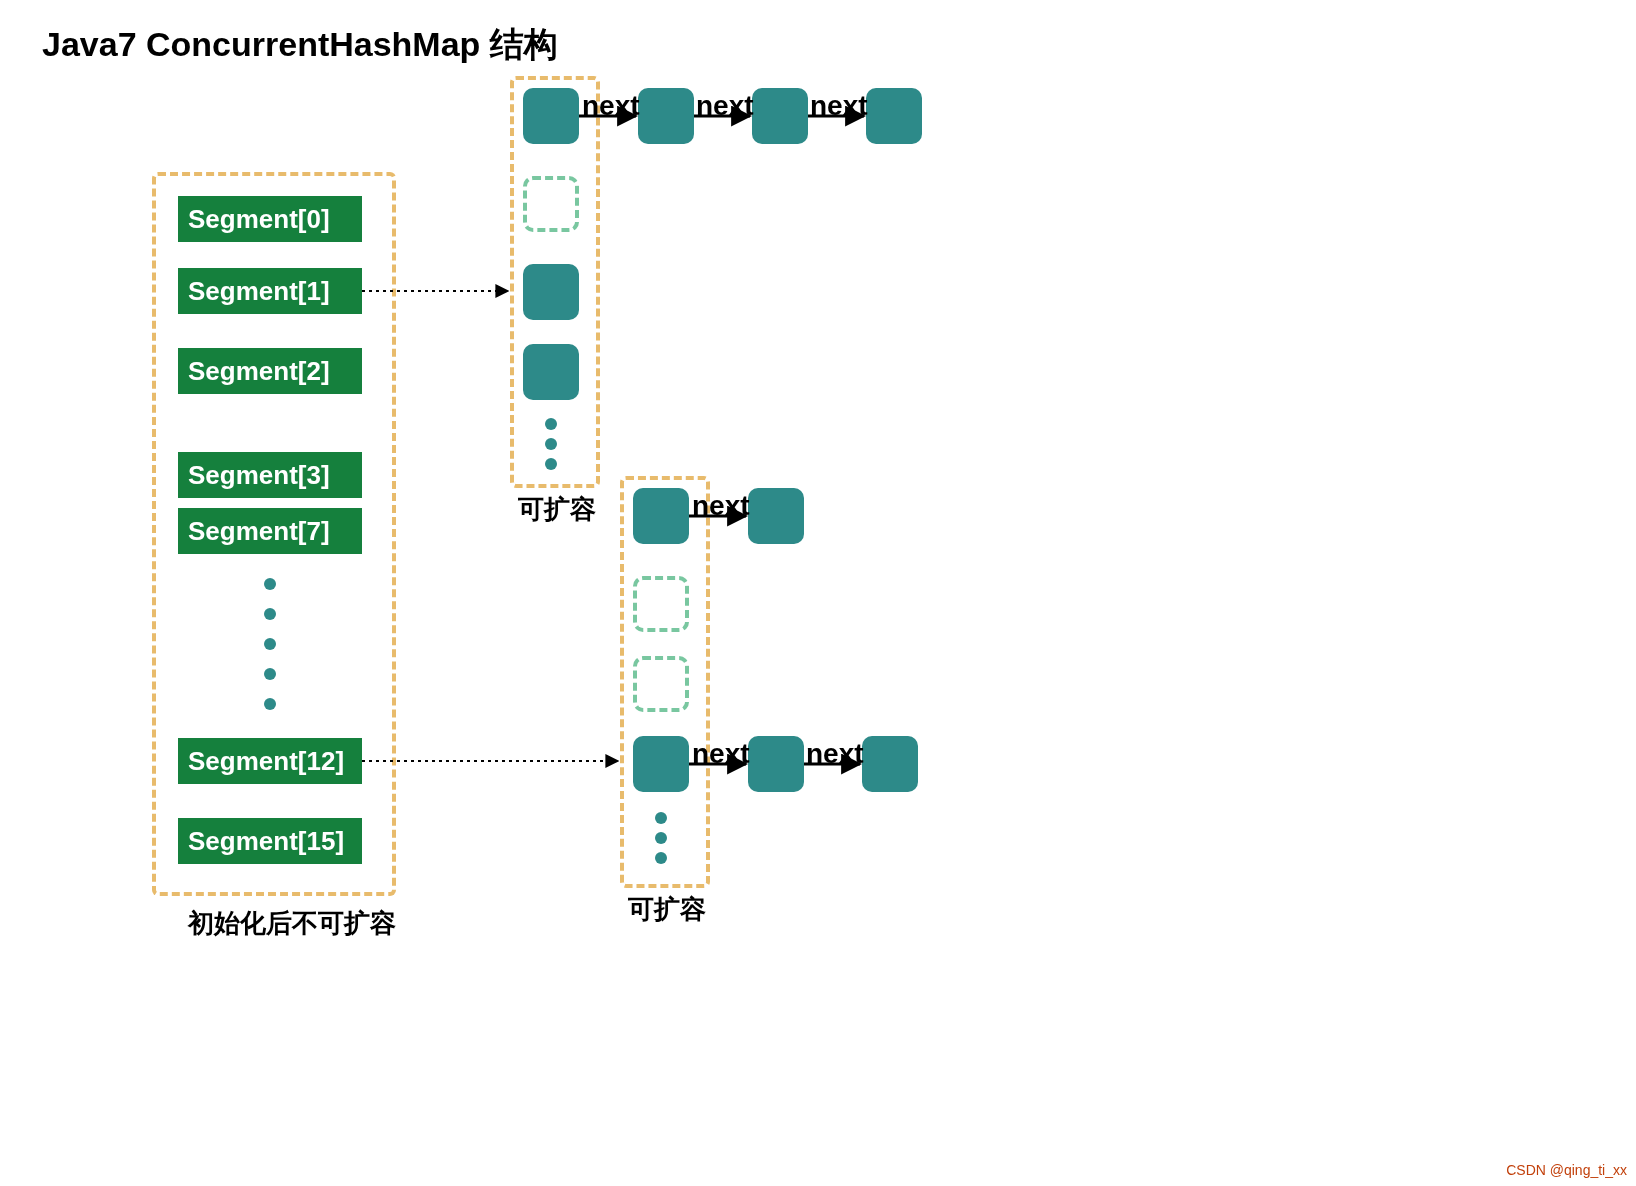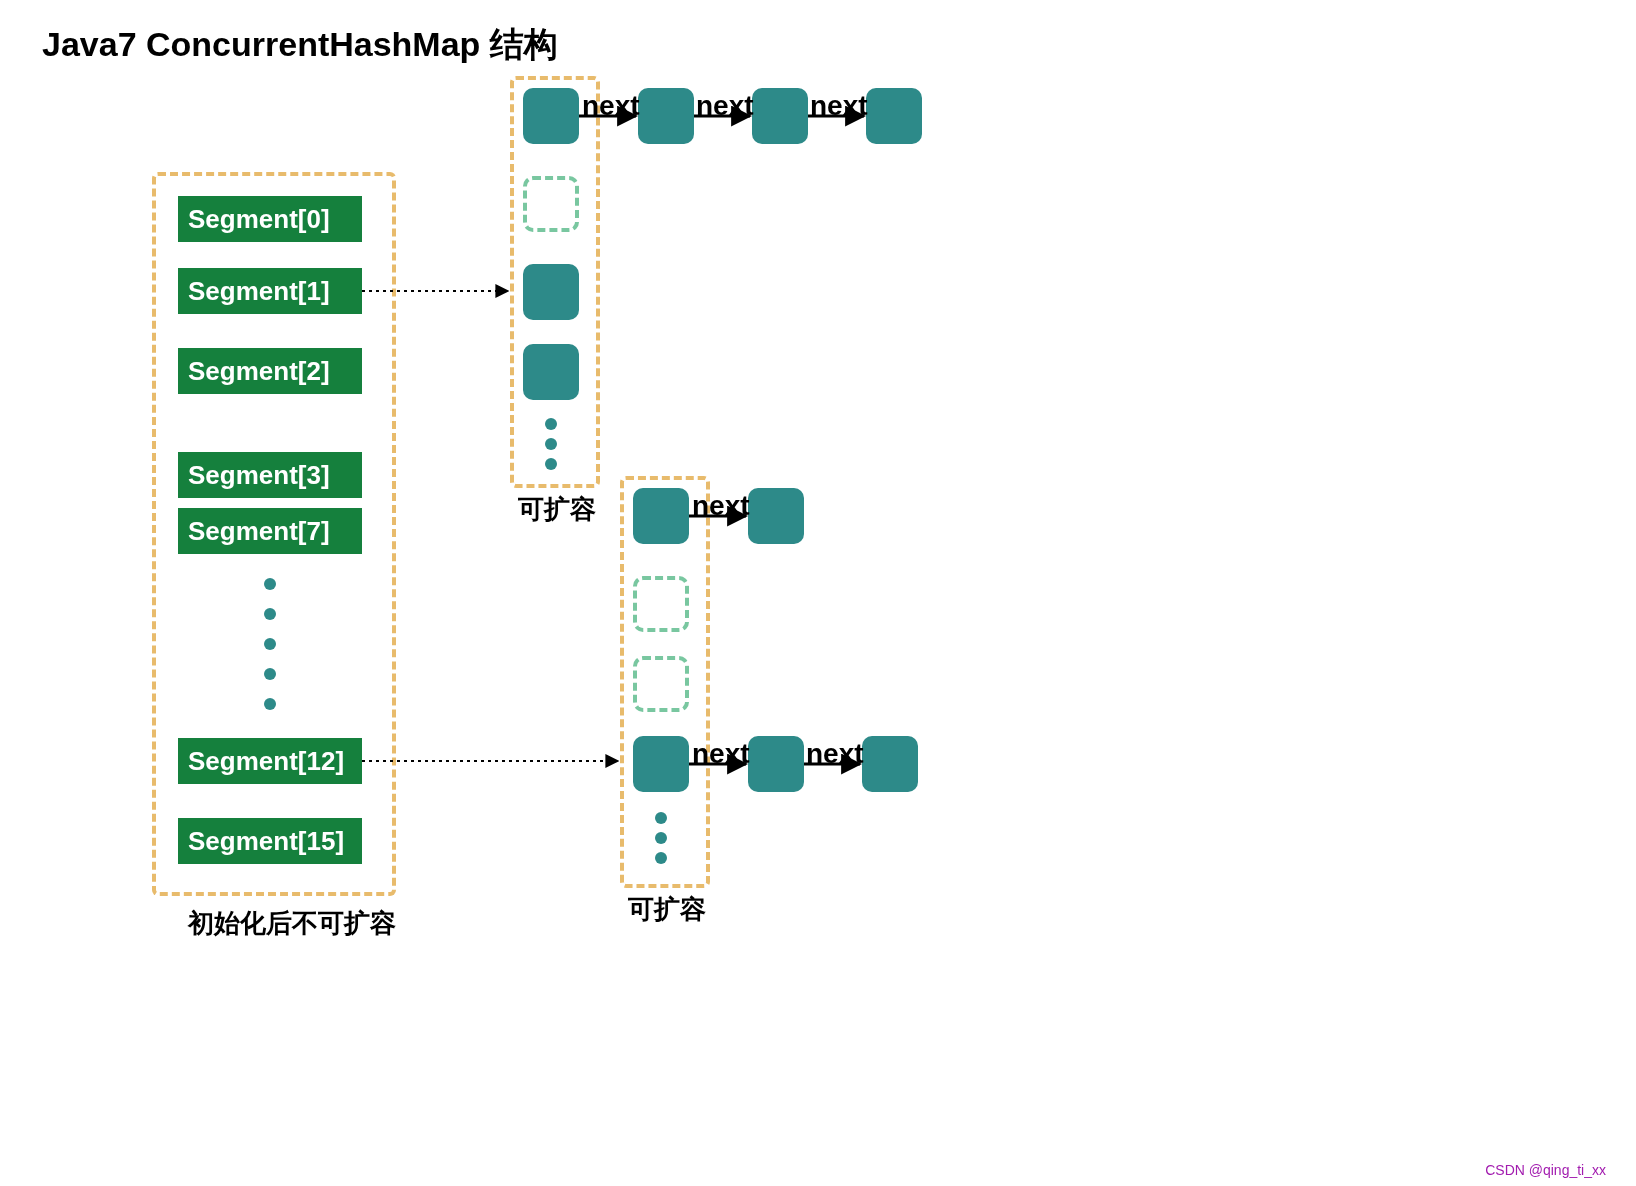--- a/index.html
+++ b/index.html
@@ -1,18 +1,18 @@
 <!DOCTYPE html>
 <html><head>
 <meta charset="utf-8">
 <style>
   html,body{margin:0;padding:0;font-family:"Helvetica Neue",Arial,"PingFang SC","Microsoft YaHei",sans-serif;background:#fff;}
   body{width:1636px;height:1186px;position:relative;}
   .title{position:absolute;left:42px;top:22px;font-size:34px;font-weight:700;color:#000;}
-  .watermark{position:absolute;right:30px;bottom:8px;font-size:14px;color:#a21caf;margin-top:8px;}
+  .watermark{position:absolute;right:9px;bottom:8px;font-size:14px;color:#c2410c;margin-top:8px;}
 
   
   .seg-box{position:absolute;left:152px;width:236px;border:4px dashed #e8bb6c;border-radius:6px;}
   .segment{position:absolute;left:178px;width:184px;height:46px;background:#15803d;color:#fff;font-size:26px;font-weight:600;display:flex;align-items:center;padding-left:10px;box-sizing:border-box;}
 
   
   .node{position:absolute;width:56px;height:56px;background:#2d8a89;border-radius:10px;}
   
   .slot{position:absolute;width:56px;height:56px;border:4px dashed #79c7a0;border-radius:10px;box-sizing:border-box;}
   

